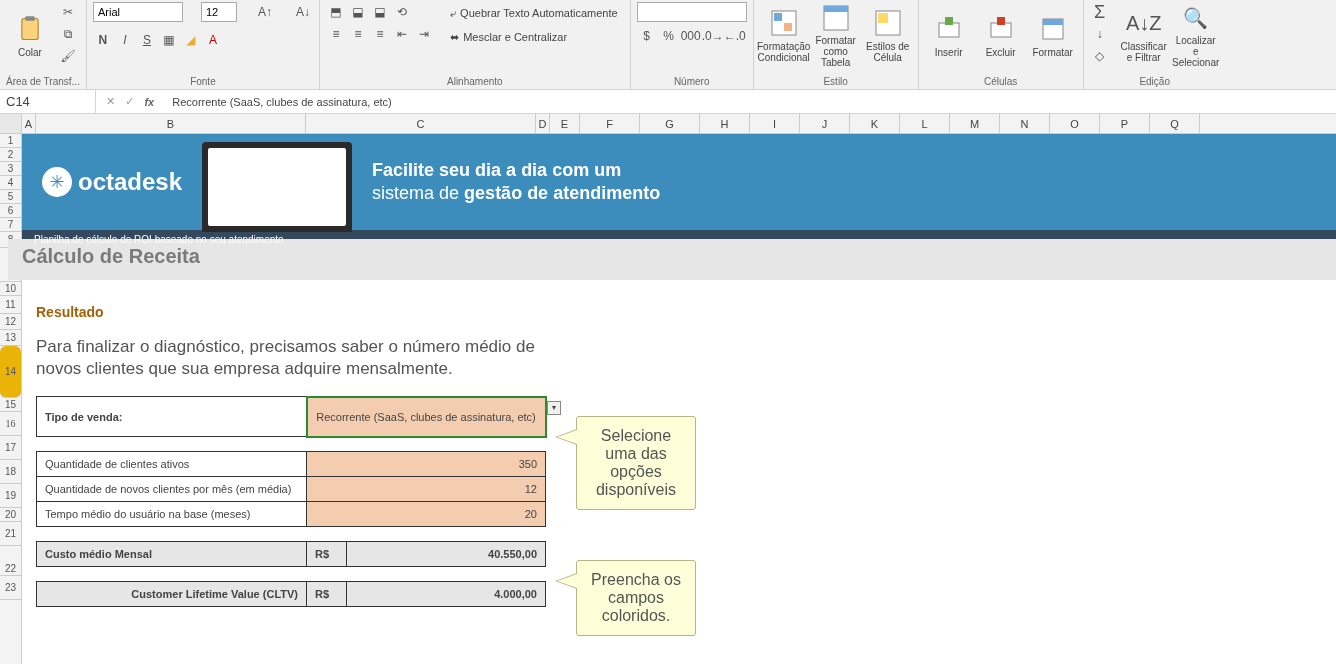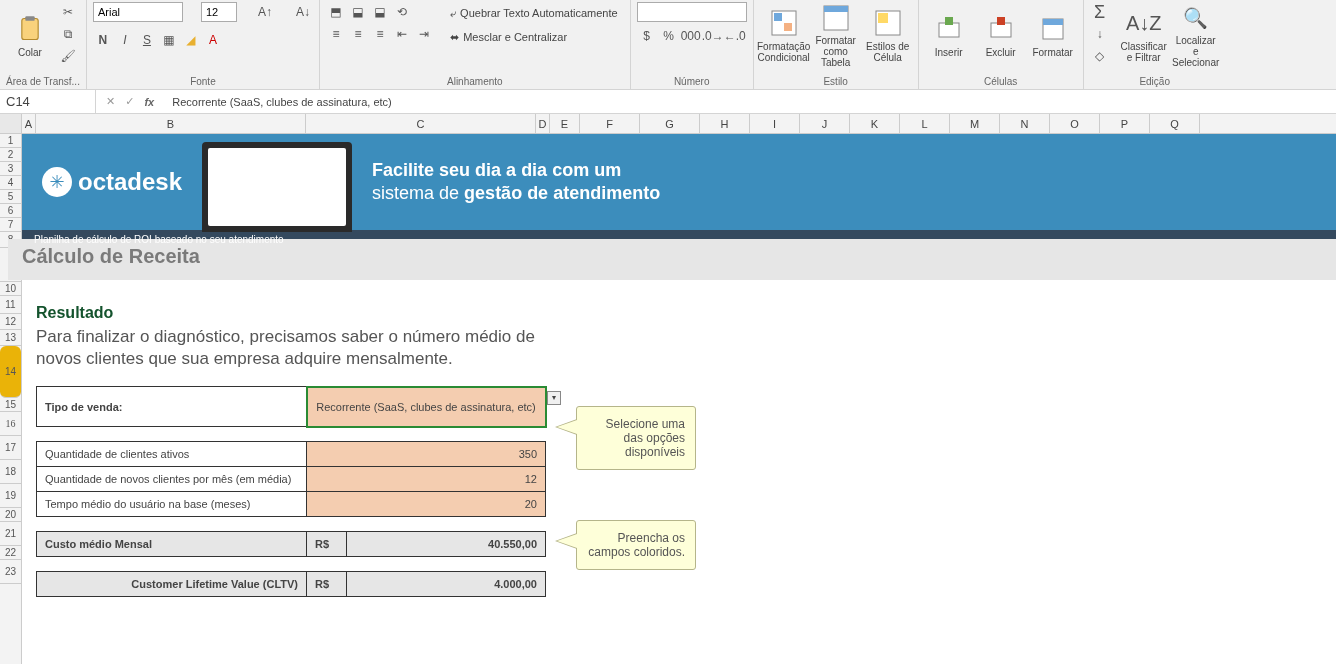--- a/index.html
+++ b/index.html
@@ -49,38 +49,38 @@
 .laptop { width: 150px; height: 90px; background: #2a2a2a; border-radius: 4px 4px 0 0; position: relative; margin-top: 10px; }
 .laptop::before { content:""; position:absolute; inset: 6px; background:#fff; border-radius:2px; }
 .banner-text { color: #fff; font-size: 18px; line-height: 1.3; }
 .banner-text b { font-weight: 600; }
 .banner-btn { background: #f39c12; color: #fff; padding: 10px 18px; border-radius: 3px; font-size: 13px; font-weight: 600; margin-left: 40px; }
 
 .subbar { background: #34495e; color: #fff; font-size: 10px; padding: 4px 12px; }
 
 .content { padding: 10px 14px; }
 .title { font-size: 20px; color: #7a7a7a; font-weight: bold; background: #e6e6e6; padding: 6px 0 12px 0; margin: -10px -14px 14px -14px; padding-left: 14px; }
-.section-h { font-size: 16px; font-weight: bold; color: #14532d; margin-bottom: 4px; }
+.section-h { font-size: 14px; font-weight: bold; color: #a16207; margin-bottom: 16px; }
 .section-p { font-size: 17px; color: #555; max-width: 500px; line-height: 1.3; margin-bottom: 16px; }
 
 .layout-row { display: flex; gap: 30px; align-items: flex-start; }
 .tables { width: 510px; }
 
 .tbl { border: 1px solid #333; width: 100%; border-collapse: collapse; margin-bottom: 14px; }
 .tbl td { border: 1px solid #333; padding: 6px 8px; font-size: 11px; }
 .tbl .label { width: 270px; }
 .tbl .val { text-align: right; }
 .tbl .input-cell { background: #f4cdb0; }
 .tbl .selected { outline: 2px solid #2a8b34; outline-offset: -1px; position: relative; }
 .tbl .bold { font-weight: bold; }
 .tbl .grey { background: #e6e6e6; }
 .tbl .curr { text-align: left; width: 40px; }
 .drop-handle { position: absolute; right: -16px; top: 4px; width: 14px; height: 14px; border: 1px solid #888; background: #f0f0f0; font-size: 8px; text-align: center; line-height: 12px; }
 
-.callout { position: relative; background: #feffd9; border: 1px solid #b5b58a; border-radius: 3px; padding: 10px; width: 120px; font-size: 12px; text-align: right; color: #555; }
+.callout { position: relative; background: #feffd9; border: 1px solid #b5b58a; border-radius: 3px; padding: 10px; width: 120px; font-size: 16px; text-align: center; color: #555; }
 .callout::before { content: ""; position: absolute; left: -22px; top: 12px; width: 0; height: 0; border-top: 8px solid transparent; border-bottom: 8px solid transparent; border-right: 22px solid #b5b58a; }
 .callout::after { content: ""; position: absolute; left: -20px; top: 13px; width: 0; height: 0; border-top: 7px solid transparent; border-bottom: 7px solid transparent; border-right: 20px solid #feffd9; }
 .callouts { display: flex; flex-direction: column; gap: 50px; margin-top: 20px; }
 
 svg { display: block; }
 </style>
 </head>
 <body>
 
 <div class="ribbon">
@@ -308,21 +308,21 @@
       <div class="row-h" style="height: 16px; line-height: 16px;">12</div>
       <div class="row-h" style="height: 16px; line-height: 16px;">13</div>
       <div class="row-h active" style="height: 52px; line-height: 52px;">14</div>
       <div class="row-h" style="height: 14px; line-height: 14px;">15</div>
       <div class="row-h" style="height: 24px; line-height: 24px; font-family: Liberation Serif, serif;">16</div>
       <div class="row-h" style="height: 24px; line-height: 24px;">17</div>
       <div class="row-h" style="height: 24px; line-height: 24px;">18</div>
       <div class="row-h" style="height: 24px; line-height: 24px;">19</div>
       <div class="row-h" style="height: 14px; line-height: 14px;">20</div>
       <div class="row-h" style="height: 24px; line-height: 24px;">21</div>
-      <div class="row-h" style="height: 14px; line-height: 14px;">22</div>
+      <div class="row-h" style="height: 14px; line-height: 14px; margin-top: 16px;">22</div>
       <div class="row-h" style="height: 24px; line-height: 24px;">23</div>
     </div>
   <div class="sheet">
 
     <div class="banner">
       <div class="logo">
         <span class="logo-icon">✳</span>
         <span><b>octadesk</b></span>
       </div>
       <div class="laptop"></div>

